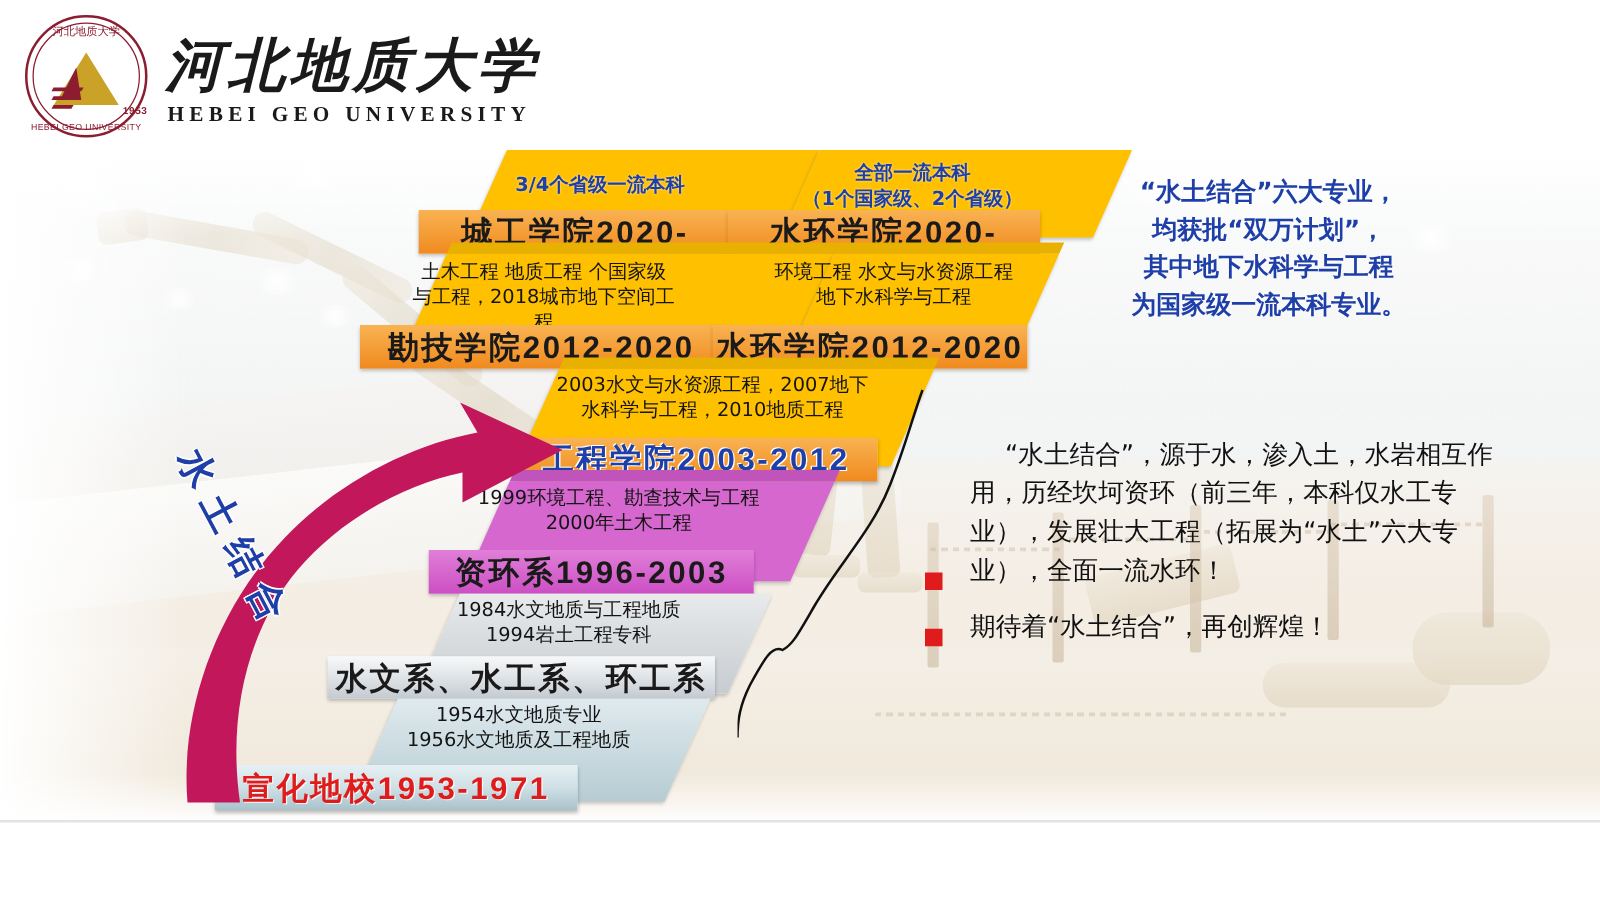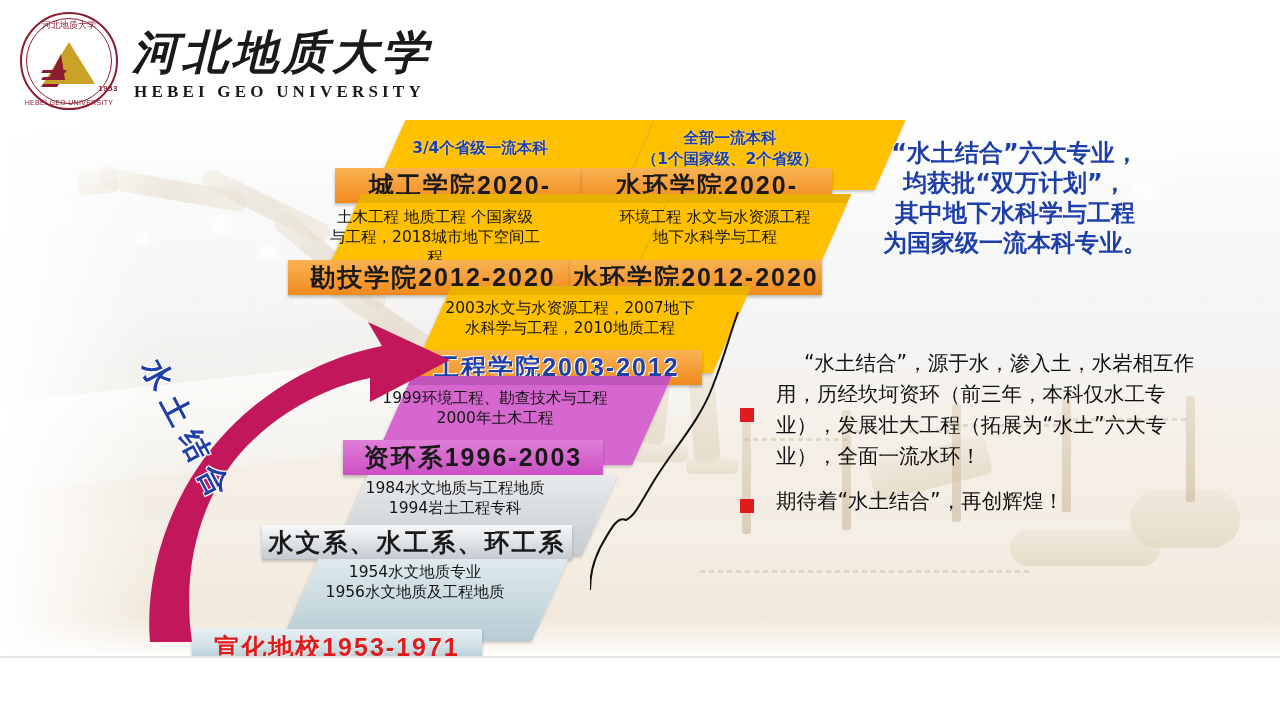--- a/index.html
+++ b/index.html
@@ -184,27 +184,27 @@
   }
 
   
   #brace{position:absolute;left:590px;top:300px;width:190px;height:360px;z-index:13;}
 
   
   #note-blue{
     position:absolute;left:845px;top:138px;width:340px;z-index:20;
     text-align:center;color:#1F3FA8;font-weight:700;
     font-family:"DejaVu Sans","Liberation Sans",sans-serif;
-    font-size:24px;line-height:30px;white-space:pre-line;
+    font-size:20px;line-height:30px;white-space:pre-line;
     text-shadow:0 0 3px rgba(255,255,255,.85);
   }
 
   
   #bullets{position:absolute;left:740px;top:348px;width:460px;z-index:20;}
-  .bullet{display:flex;align-items:center;margin-bottom:14px;}
+  .bullet{display:flex;align-items:flex-end;margin-bottom:14px;}
   .bullet .sq{
     width:14px;height:14px;background:#E01B1B;flex:0 0 14px;margin-top:9px;margin-right:22px;
   }
   .bullet .txt{
     color:#111;font-size:20.5px;line-height:31px;
     font-family:"DejaVu Sans","Liberation Sans",sans-serif;
     white-space:pre-line;
   }
   .bullet .txt.indent{text-indent:28px;}
 </style>
@@ -360,21 +360,21 @@
       <span class="lbl dk">水文系、水工系、环工系</span>
     </div>
   </div>
 
   <div class="tier">
     <div class="slab b" style="left:300px;top:449px;width:250px;height:82px;">
       <div class="top"></div>
     </div>
     <div class="subtxt" style="left:250px;top:452px;width:330px;">1954水文地质专业
 1956水文地质及工程地质</div>
-    <div class="band ice" style="left:192px;top:502px;width:290px;height:36px;margin-top:17px;">
+    <div class="band ice" style="left:172px;top:502px;width:290px;height:36px;">
       <span class="lbl red">宣化地校1953-1971</span>
     </div>
   </div>
 
 </div>
 
 <div id="arrow">
   <svg width="340" height="330" viewBox="0 0 340 330">
     <path d="M 30 322
              C 24 250, 52 168, 108 110

